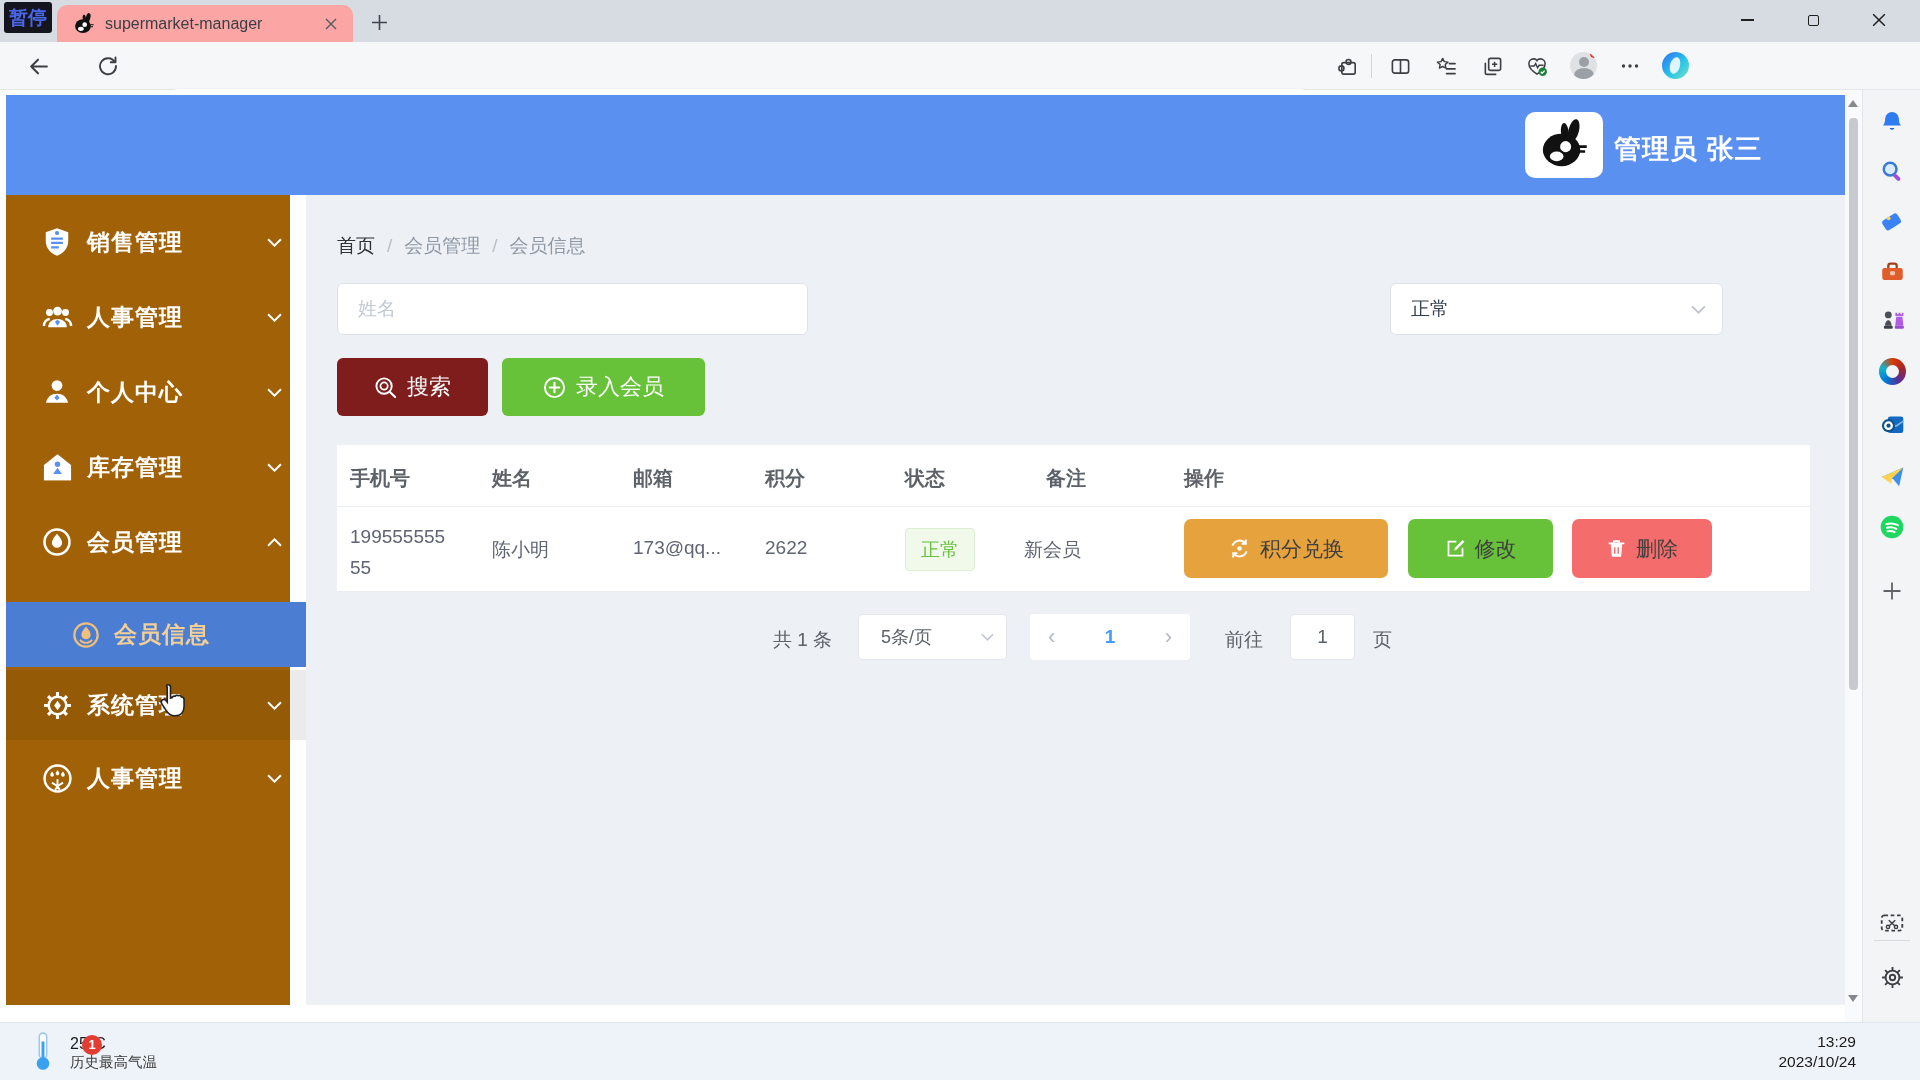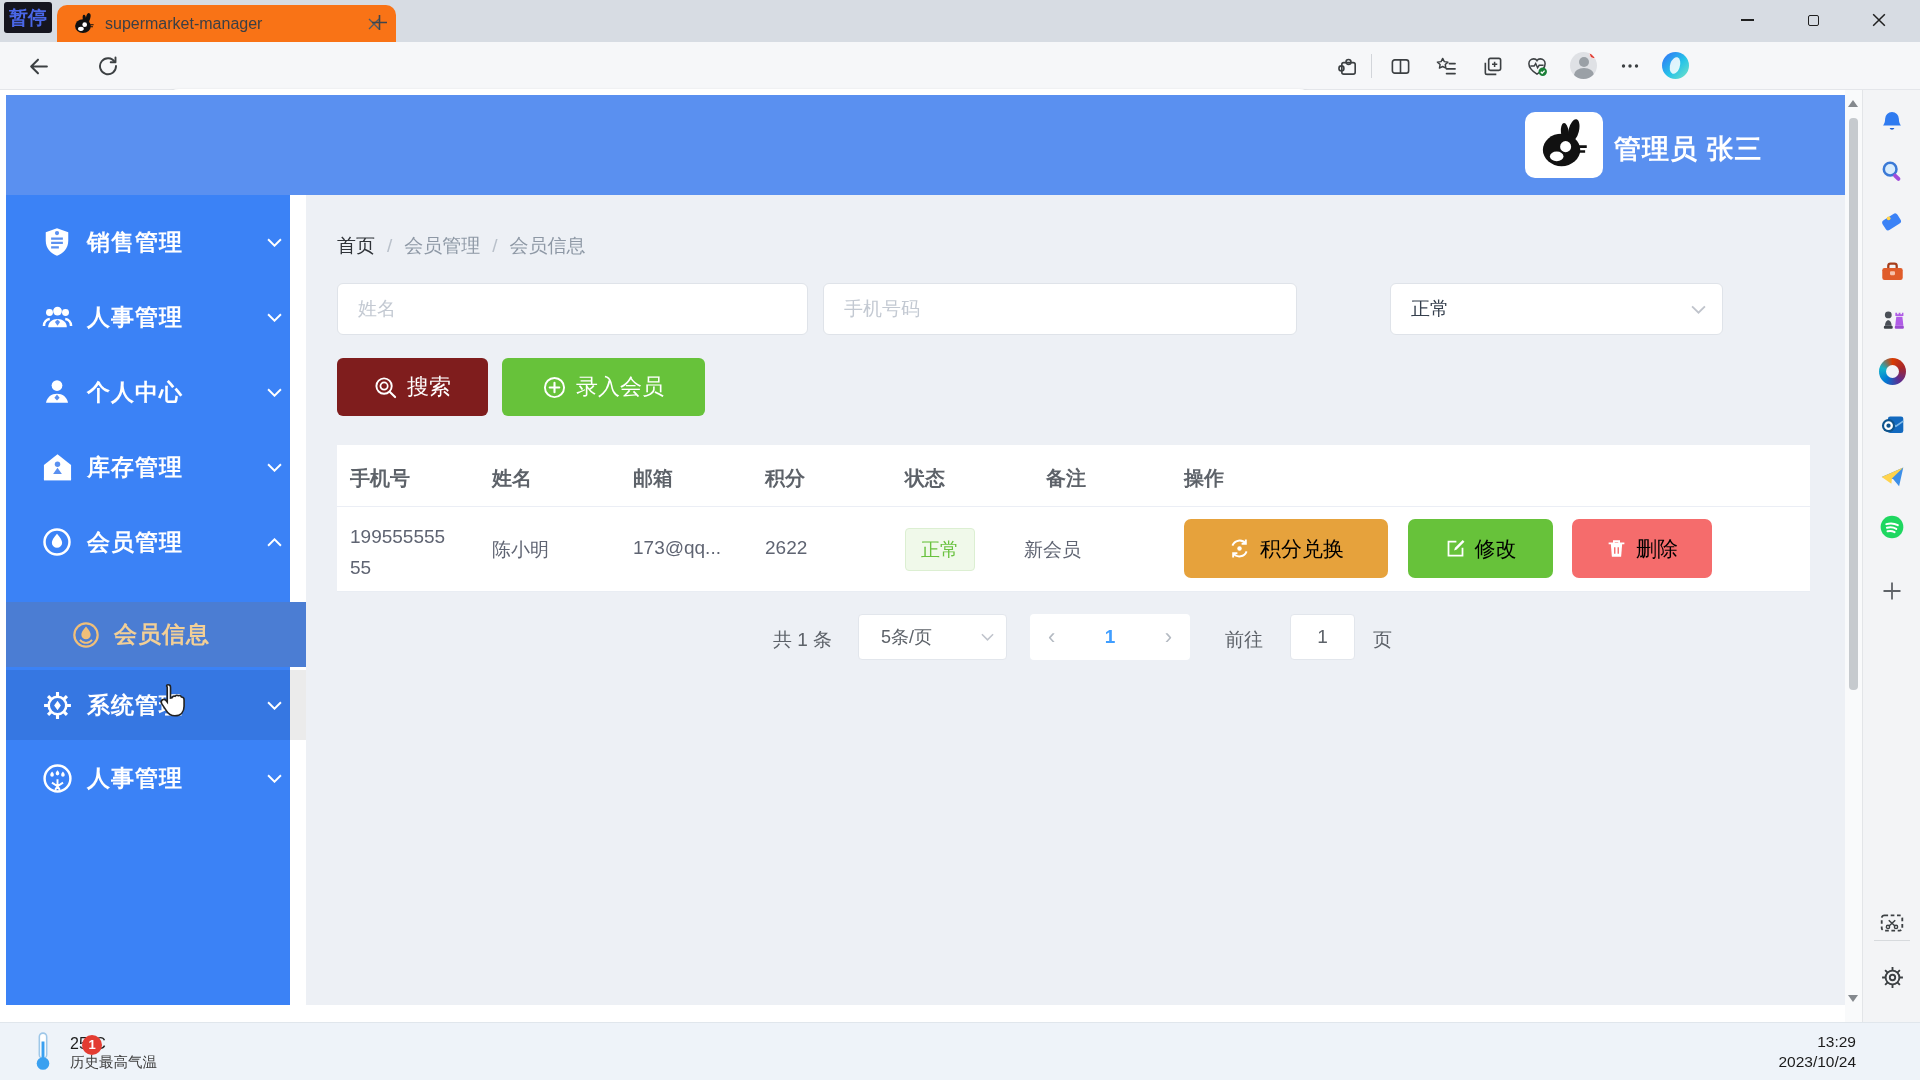--- a/index.html
+++ b/index.html
@@ -6,21 +6,21 @@
   *{box-sizing:border-box;font-family:"Liberation Sans",sans-serif;}
   .screen{position:relative;width:1920px;height:1080px;overflow:hidden;background:#fff;}
   .abs{position:absolute;}
   .flex{display:flex;align-items:center;}
   svg{display:block;}
 
   
   .tabstrip{left:0;top:0;width:1920px;height:42px;background:#d7dce3;}
   .pause{left:4px;top:2px;width:48px;height:31px;background:#15151f;color:#4a67e8;
          font-weight:bold;font-size:19px;text-align:center;line-height:31px;border-radius:3px;}
-  .tab{left:57px;top:5px;width:339px;height:37px;background:#f97316;border-radius:10px 10px 0 0;
+  .tab{left:57px;top:5px;width:296px;height:37px;background:#fca5a5;border-radius:10px 10px 0 0;
        display:flex;align-items:center;padding:0 10px 0 16px;}
   .tabtitle{font-size:16px;color:#3b3f45;margin-left:10px;flex:1;white-space:nowrap;overflow:hidden;}
   .tabclose{width:24px;height:24px;display:flex;align-items:center;justify-content:center;border-radius:4px;}
   .newtab{left:366px;top:9px;width:26px;height:26px;display:flex;align-items:center;justify-content:center;}
   .wc{top:0;width:62px;height:40px;display:flex;align-items:center;justify-content:center;}
   .wc-min-bar{width:13px;height:2px;background:#202020;}
   .wc-max-box{width:11px;height:11px;border:1.6px solid #202020;border-radius:2px;}
 
   
   .toolbar{left:0;top:42px;width:1920px;height:48px;background:#f6f7f9;border-bottom:1px solid #e4e6ea;}
@@ -33,21 +33,21 @@
   .tbdivider{width:1px;height:24px;background:#d2d5da;}
 
   
   .page{left:0;top:90px;width:1845px;height:932px;background:#fff;}
   .appheader{left:6px;top:95px;width:1839px;height:100px;background:#5a90f0;}
   .apptitle{left:92px;top:127px;font-size:31px;font-weight:bold;color:#fff;letter-spacing:2px;}
   .avatarbox{left:1525px;top:112px;width:78px;height:66px;background:#fff;border-radius:10px;
              display:flex;align-items:center;justify-content:center;}
   .adminname{left:1614px;top:131px;font-size:27px;font-weight:bold;color:#fff;letter-spacing:1px;}
 
-  .sidebar{left:6px;top:195px;width:284px;height:810px;background:#3b82f6;}
+  .sidebar{left:6px;top:195px;width:284px;height:810px;background:#a16207;}
   .snav{position:absolute;left:0;width:300px;height:74px;display:flex;align-items:center;
         padding:0 24px 0 34px;cursor:pointer;}
   .sico{width:34px;display:flex;justify-content:center;}
   .slbl{font-size:23px;font-weight:bold;color:#fff;margin-left:13px;flex:1;letter-spacing:1px;}
   .snav-hover{background:rgba(0,0,0,.08);}
   .ssub{position:absolute;left:0;width:300px;height:65px;background:#4b7dd3;display:flex;
         align-items:center;padding-left:66px;cursor:pointer;}
   .ssublbl{font-size:23px;font-weight:bold;color:#f2cf96;margin-left:14px;letter-spacing:1px;}
 
   .main{left:306px;top:195px;width:1539px;height:810px;background:#edf0f5;}
@@ -64,21 +64,21 @@
        justify-content:center;gap:10px;color:#fff;font-size:22px;cursor:pointer;border:none;}
   .card{position:absolute;left:31px;top:250px;width:1473px;height:147px;background:#fff;
         border-bottom:1px solid #e9edf3;}
   .th{position:absolute;top:20px;font-size:20px;font-weight:bold;color:#5d6269;}
   .hline{position:absolute;left:0;top:61px;width:1473px;height:1px;background:#ebeef5;}
   .td{position:absolute;top:92px;font-size:19px;color:#5f6472;}
   .tag{position:absolute;left:568px;top:83px;width:70px;height:43px;background:#f0f9ea;
        border:1px solid #dcefd2;border-radius:4px;color:#69c23f;font-size:19px;
        display:flex;align-items:center;justify-content:center;}
   .opbtn{position:absolute;top:74px;height:59px;border-radius:7px;display:flex;align-items:center;
-         justify-content:center;gap:9px;color:#000000;font-size:21px;cursor:pointer;border:none;}
+         justify-content:center;gap:9px;color:#404040;font-size:21px;cursor:pointer;border:none;}
   .pgtxt{position:absolute;top:432px;font-size:19px;color:#5d6269;}
   .pgbox{position:absolute;top:419px;height:46px;background:#fff;border-radius:4px;}
 
   
   .pscroll{left:1845px;top:90px;width:17px;height:932px;background:#f9fafb;}
   .tri-up{width:0;height:0;border-left:5px solid transparent;border-right:5px solid transparent;
           border-bottom:7px solid #85898e;}
   .tri-dn{width:0;height:0;border-left:5px solid transparent;border-right:5px solid transparent;
           border-top:7px solid #85898e;}
   .pthumb{left:4px;top:28px;width:9px;height:572px;background:#c6cace;border-radius:4px;}
@@ -398,21 +398,20 @@
   <div class="abs main">
     <div class="crumb">
       <span class="c0">首页</span>
       <span class="sep">/</span>
       <span class="cx">会员管理</span>
       <span class="sep">/</span>
       <span class="cx">会员信息</span>
     </div>
 
     <input class="inp" style="left: 31px; width: 471px;" placeholder="姓名">
-    <input class="inp" style="left: 517px; width: 474px;" placeholder="手机号码">
     <div class="sel" style="left:1084px;width:333px">
       <span style="flex:1">正常</span>
       <span>
           <svg width="15" height="9" viewBox="0 0 14 8">
             <path d="M1 1l6 6 6-6" stroke="#c0c4cc" stroke-width="1.7" fill="none"></path>
           </svg>
         </span>
     </div>
 
     <button class="btn" style="left:31px;width:151px;background:#7f1d1d">

